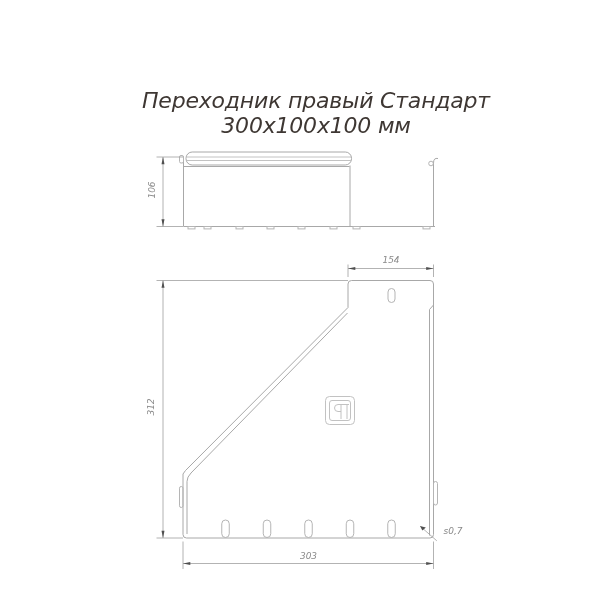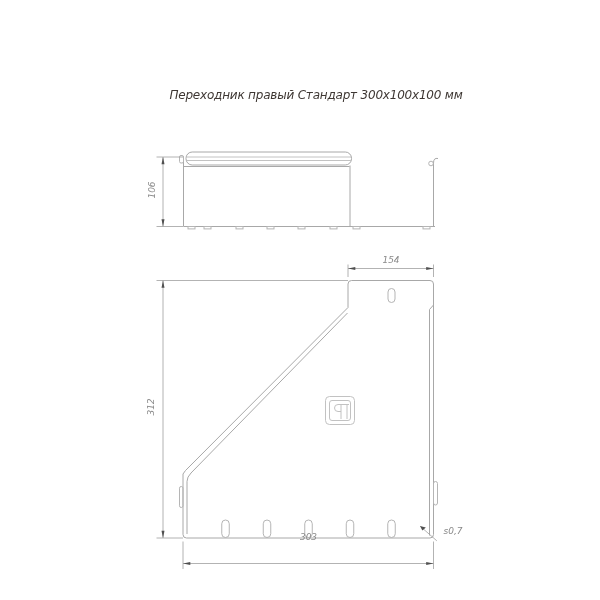--- a/index.html
+++ b/index.html
@@ -3,21 +3,21 @@
 <meta charset="utf-8">
 <style>
   html,body{margin:0;padding:0;background:#ffffff;}
   .canvas{position:relative;width:600px;height:600px;background:#ffffff;overflow:hidden;
           font-family:"DejaVu Sans",sans-serif;}
   svg{position:absolute;left:0;top:0;}
   .label{position:absolute;color:#8a8a8a;font-style:italic;font-size:9px;line-height:10px;
          text-align:center;font-family:"DejaVu Sans",sans-serif;white-space:nowrap;}
   .rot{transform:rotate(-90deg);transform-origin:center center;}
   .title{position:absolute;left:66px;top:88px;width:500px;text-align:center;
-         color:#3e3733;font-style:italic;font-size:12px;letter-spacing:-0.2px;
+         color:#3e3733;font-style:italic;font-size:22px;letter-spacing:-0.2px;
          font-family:"DejaVu Sans",sans-serif;}
 </style>
 </head>
 <body>
 
 <div class="canvas">
 
   <div class="title">Переходник правый Стандарт 300х100х100 мм</div>
 
   <svg width="600" height="600" viewBox="0 0 600 600">
@@ -103,15 +103,15 @@
       <g stroke="#a0a0a0" stroke-width="0.8">
         <path d="M420.5,526.5 L436.8,540.8"></path>
         <polygon fill="#4f4f4f" stroke="none" points="420,526 425.8,527.4 422.4,530.4"></polygon>
       </g>
     </g>
   </svg>
 
   <div class="label rot" style="left:140px;top:185px;width:24px;">106</div>
   <div class="label" style="left:376px;top:255px;width:30px;">154</div>
   <div class="label rot" style="left:139px;top:402px;width:24px;">312</div>
-  <div class="label" style="left:293px;top:532px;width:31px;">303</div>
+  <div class="label" style="left:293px;top:551px;width:31px;">303</div>
   <div class="label" style="left:440px;top:526px;width:26px;text-align:center;">s0,7</div>
 </div>
 
 </body></html>

